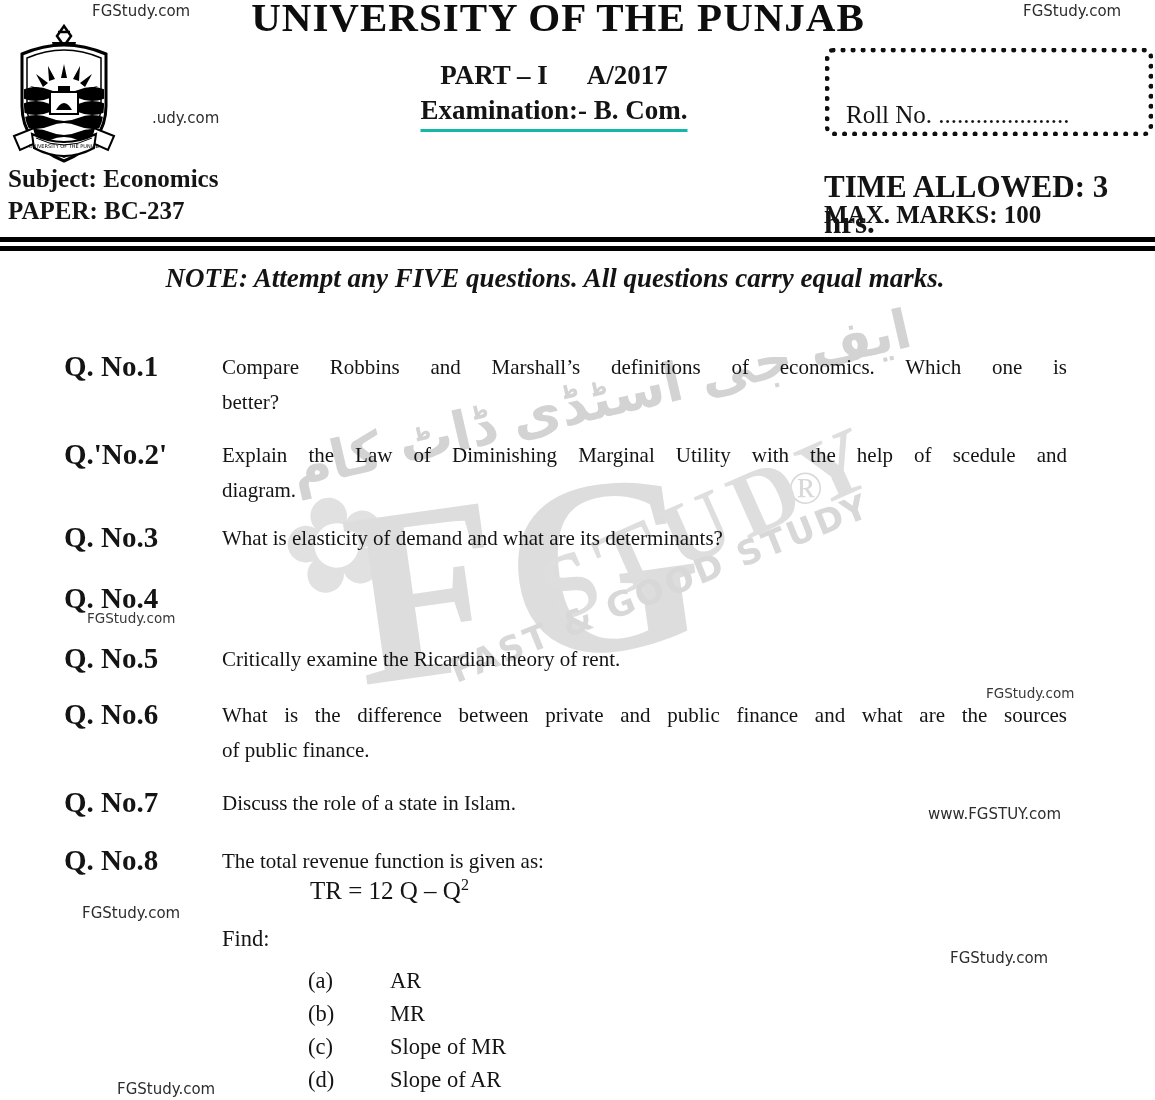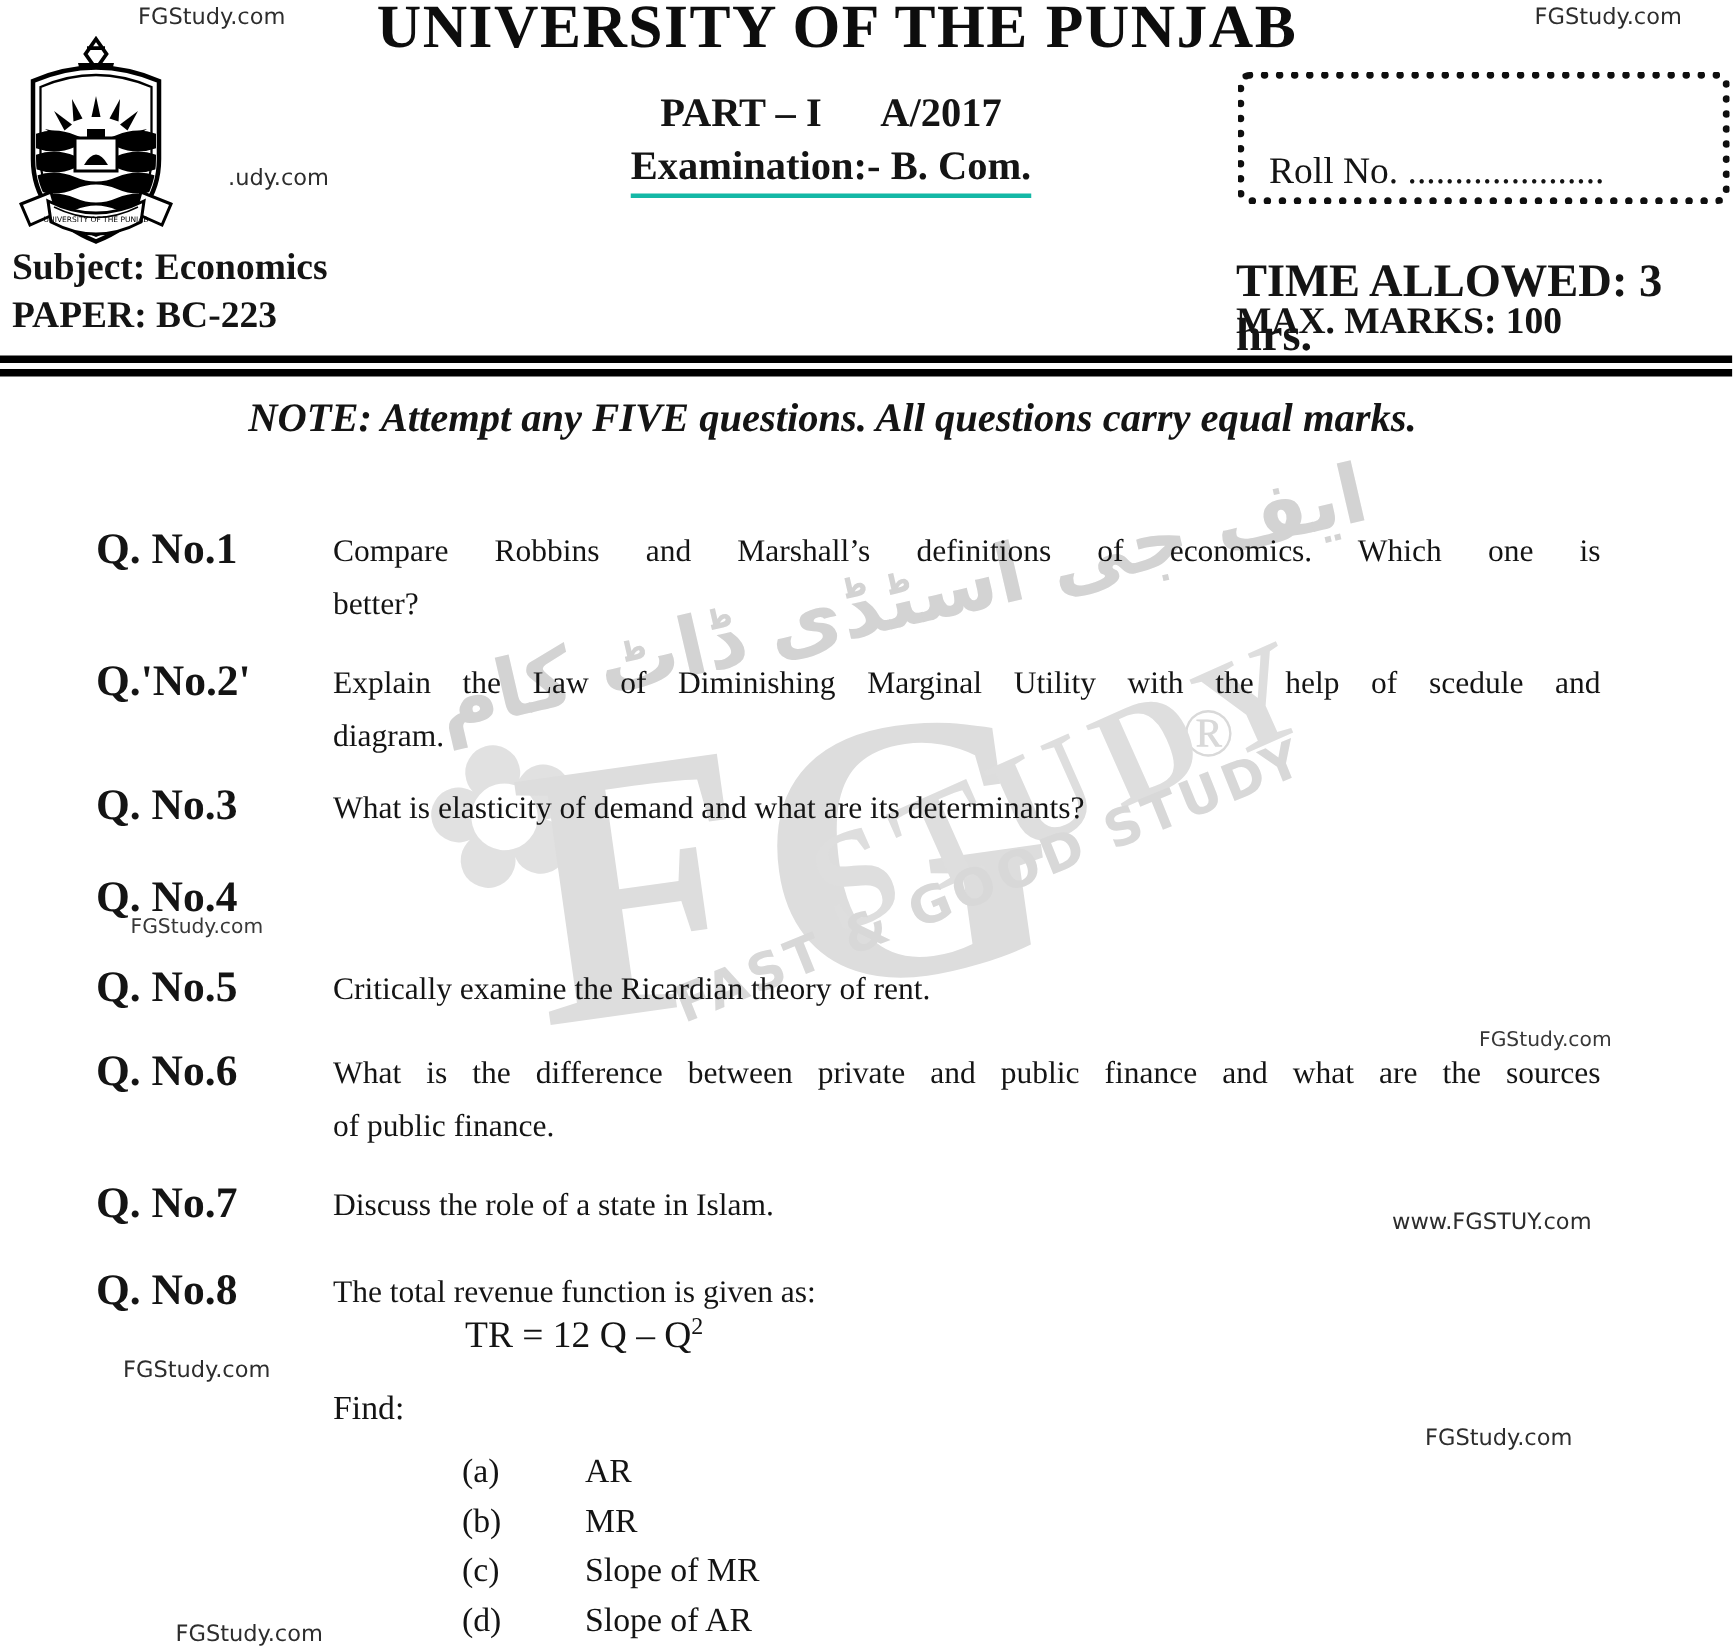--- a/index.html
+++ b/index.html
@@ -167,21 +167,21 @@
 
   <div class="abs title">UNIVERSITY OF THE PUNJAB</div>
   <div class="abs part-line">PART – I      A/2017</div>
   <div class="abs exam-line">Examination:- B. Com.</div>
 
   <div class="abs roll-box">
     <div class="roll-text">Roll No. .....................</div>
   </div>
 
   <div class="abs subject-line">Subject: Economics</div>
-  <div class="abs paper-line">PAPER: BC-223</div>
+  <div class="abs paper-line">PAPER: BC-237</div>
   <div class="abs time-line">TIME ALLOWED: 3 hrs.</div>
   <div class="abs marks-line">MAX. MARKS: 100</div>
 
   <div class="abs divider"></div>
 
   <div class="abs note-line">NOTE: Attempt any FIVE questions. All questions carry equal marks.</div>
 
   <div class="abs q-row" style="top:350px">
     <div class="q-label">Q. No.1</div>
     <div class="q-text">

